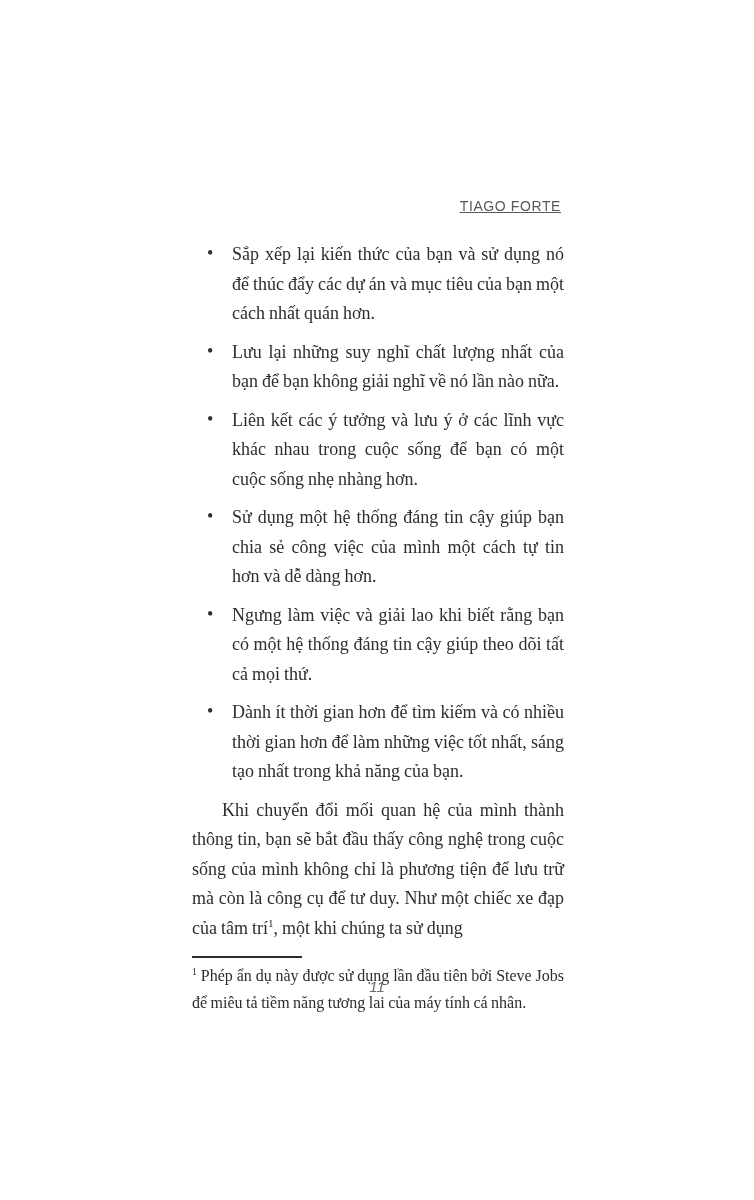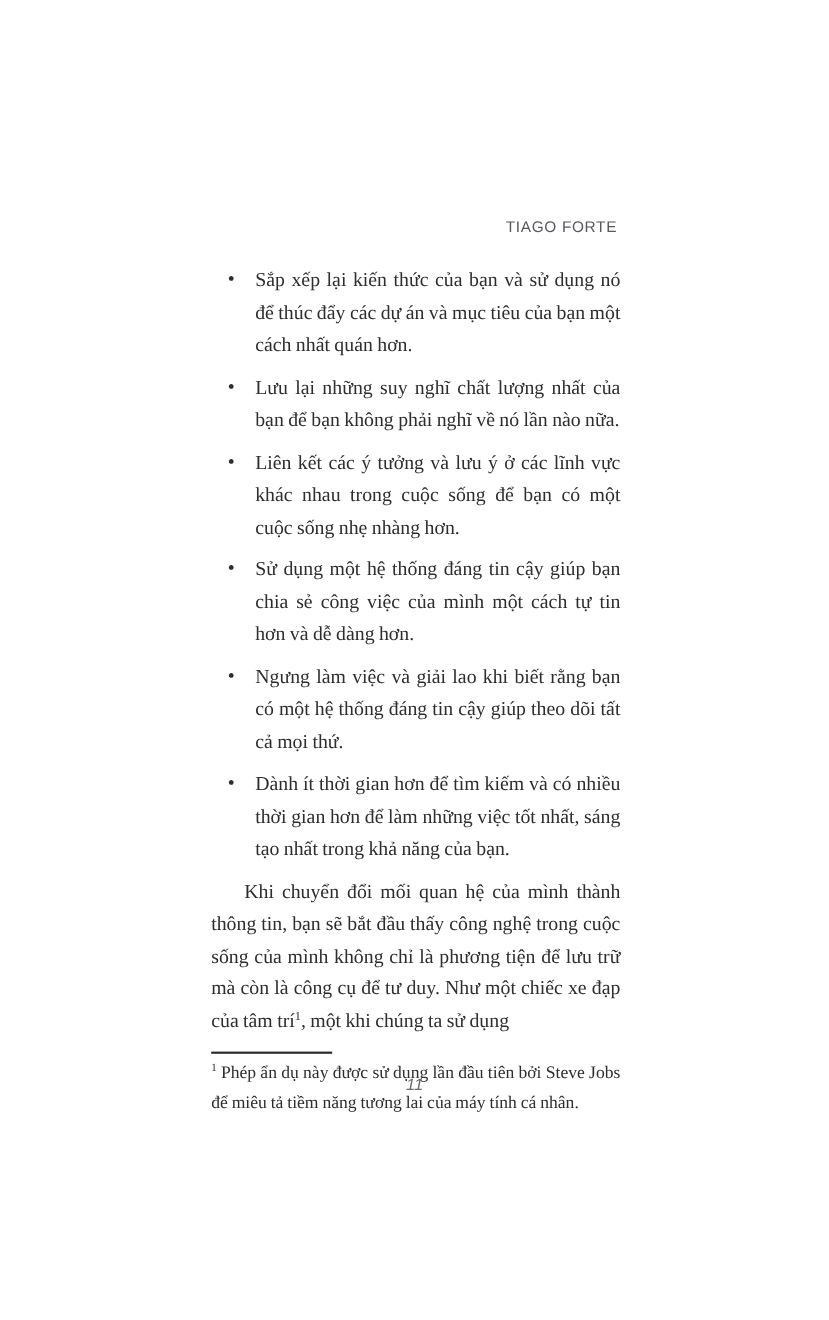--- a/index.html
+++ b/index.html
@@ -19,20 +19,21 @@
   .running-header {
     position: absolute;
     top: 198px;
     left: 193px;
     width: 368px;
     text-align: right;
     font-family: "Liberation Sans", "DejaVu Sans", sans-serif;
     font-size: 14px;
     letter-spacing: 0.6px;
     color: #57585c;
+    text-decoration: underline;
   }
   .content {
     position: absolute;
     top: 240px;
     left: 192px;
     width: 372px;
     font-size: 18px;
     line-height: 29.5px;
     text-align: justify;
     word-spacing: -0.5px;
@@ -100,21 +101,21 @@
 
   <div class="content">
 
     <ul class="bullet-list">
       <li>
         <span class="bullet">•</span>
         <span>Sắp xếp lại kiến thức của bạn và sử dụng nó để thúc đẩy các dự án và mục tiêu của bạn một cách nhất quán hơn.</span>
       </li>
       <li>
         <span class="bullet">•</span>
-        <span>Lưu lại những suy nghĩ chất lượng nhất của bạn để bạn không phải nghĩ về nó lần nào nữa.</span>
+        <span>Lưu lại những suy nghĩ chất lượng nhất của bạn để bạn không giải nghĩ về nó lần nào nữa.</span>
       </li>
       <li>
         <span class="bullet">•</span>
         <span>Liên kết các ý tưởng và lưu ý ở các lĩnh vực khác nhau trong cuộc sống để bạn có một cuộc sống nhẹ nhàng hơn.</span>
       </li>
       <li>
         <span class="bullet">•</span>
         <span>Sử dụng một hệ thống đáng tin cậy giúp bạn chia sẻ công việc của mình một cách tự tin hơn và dễ dàng hơn.</span>
       </li>
       <li>

